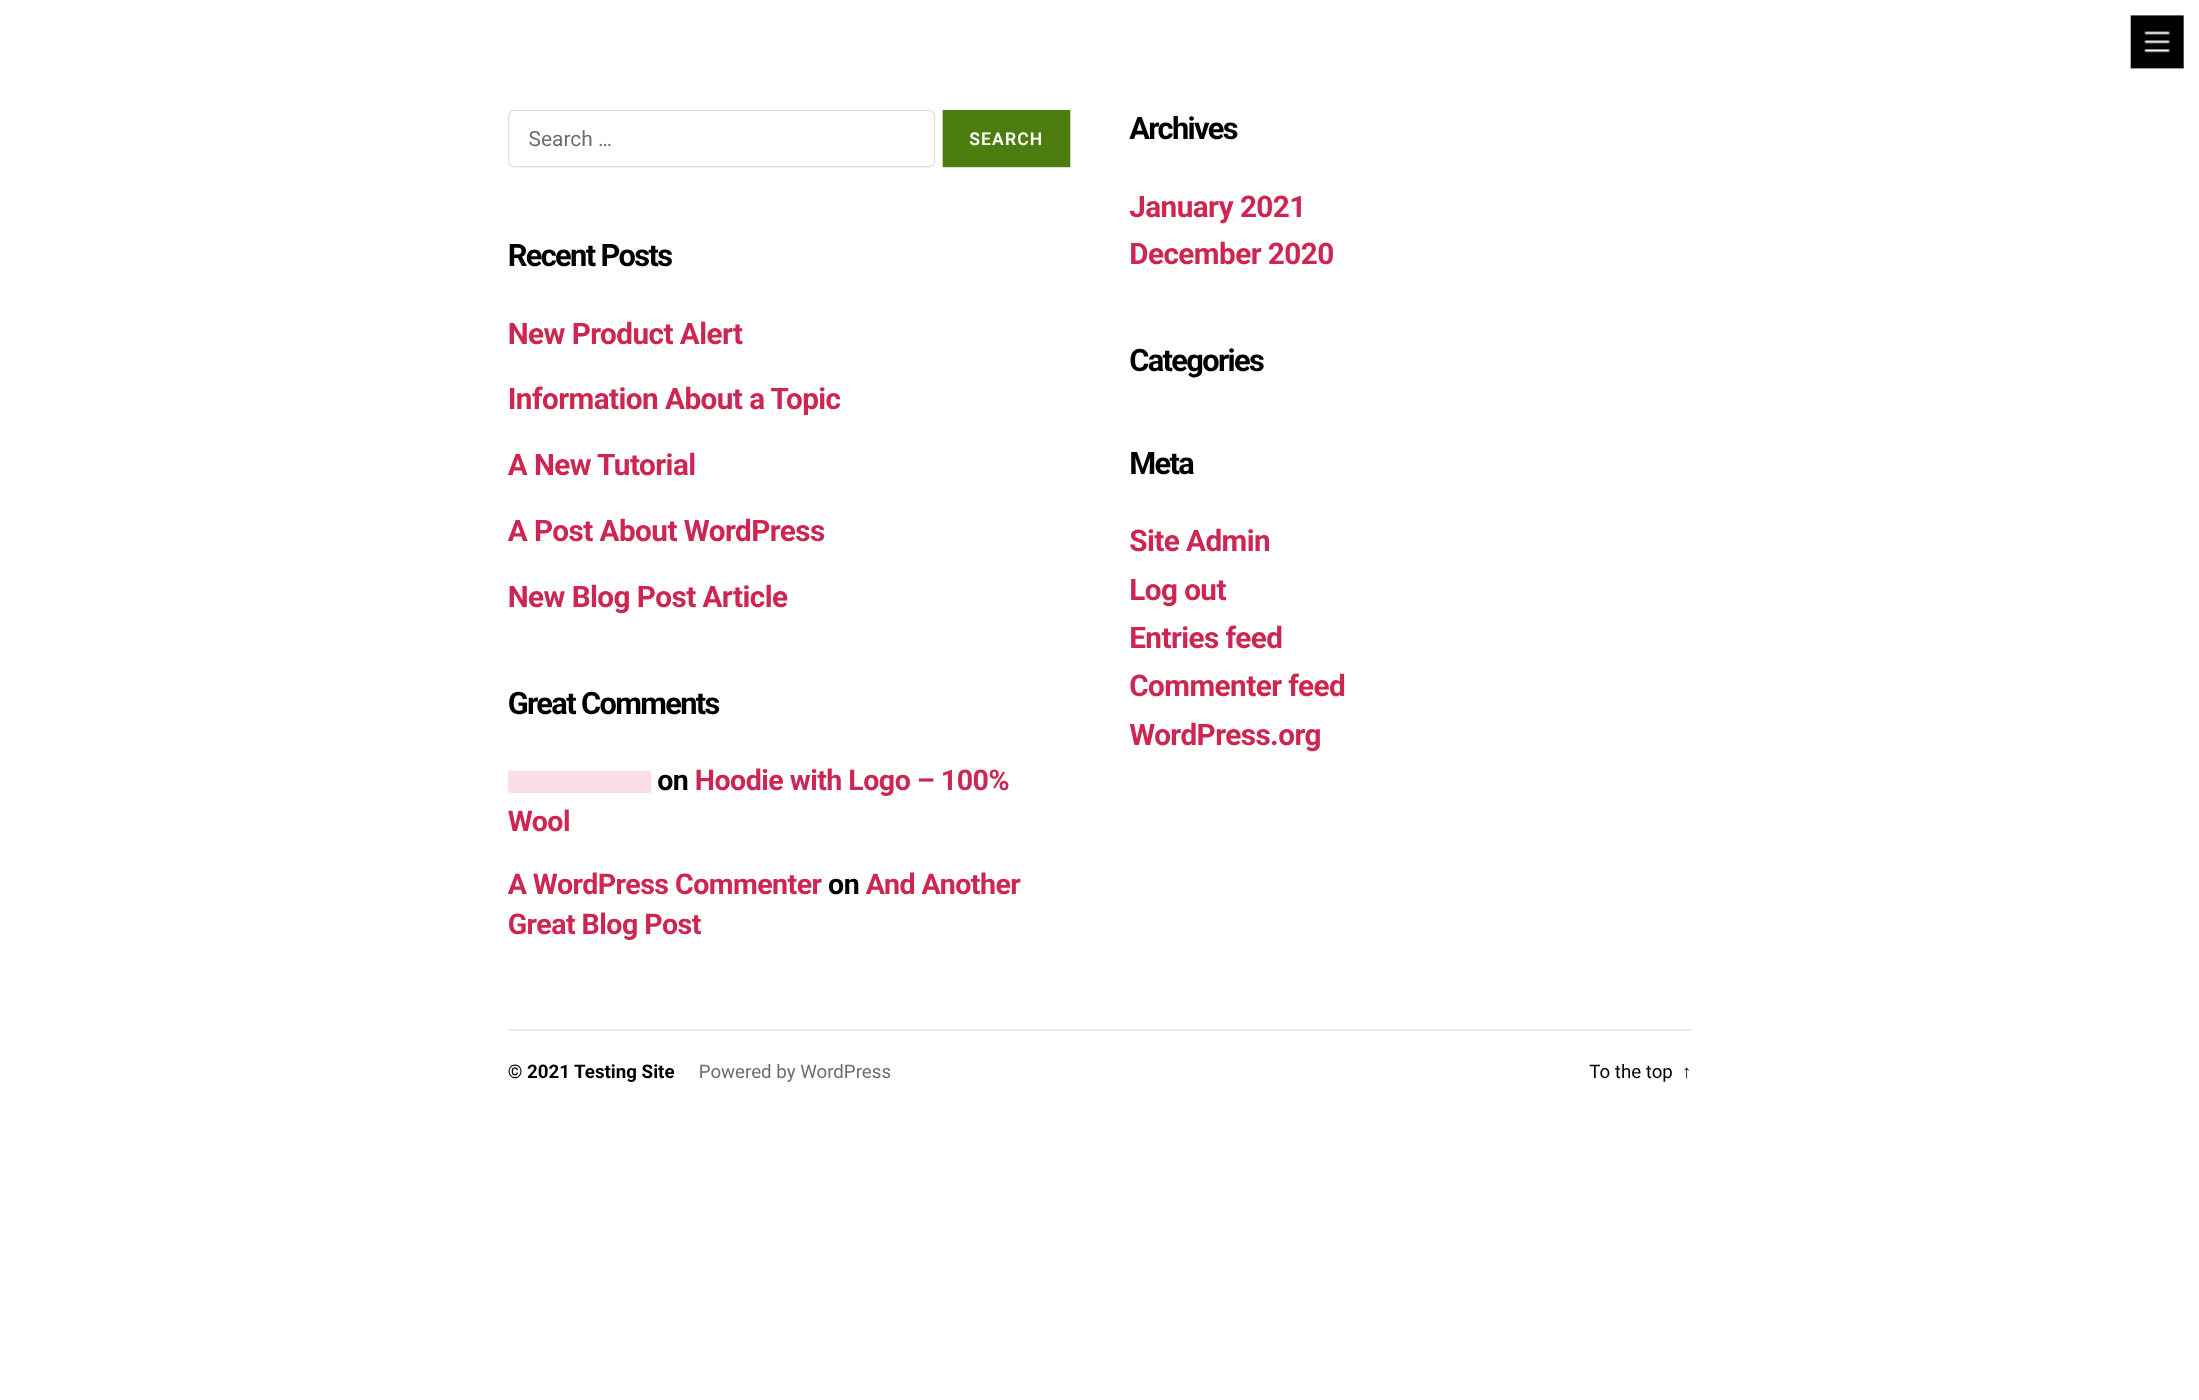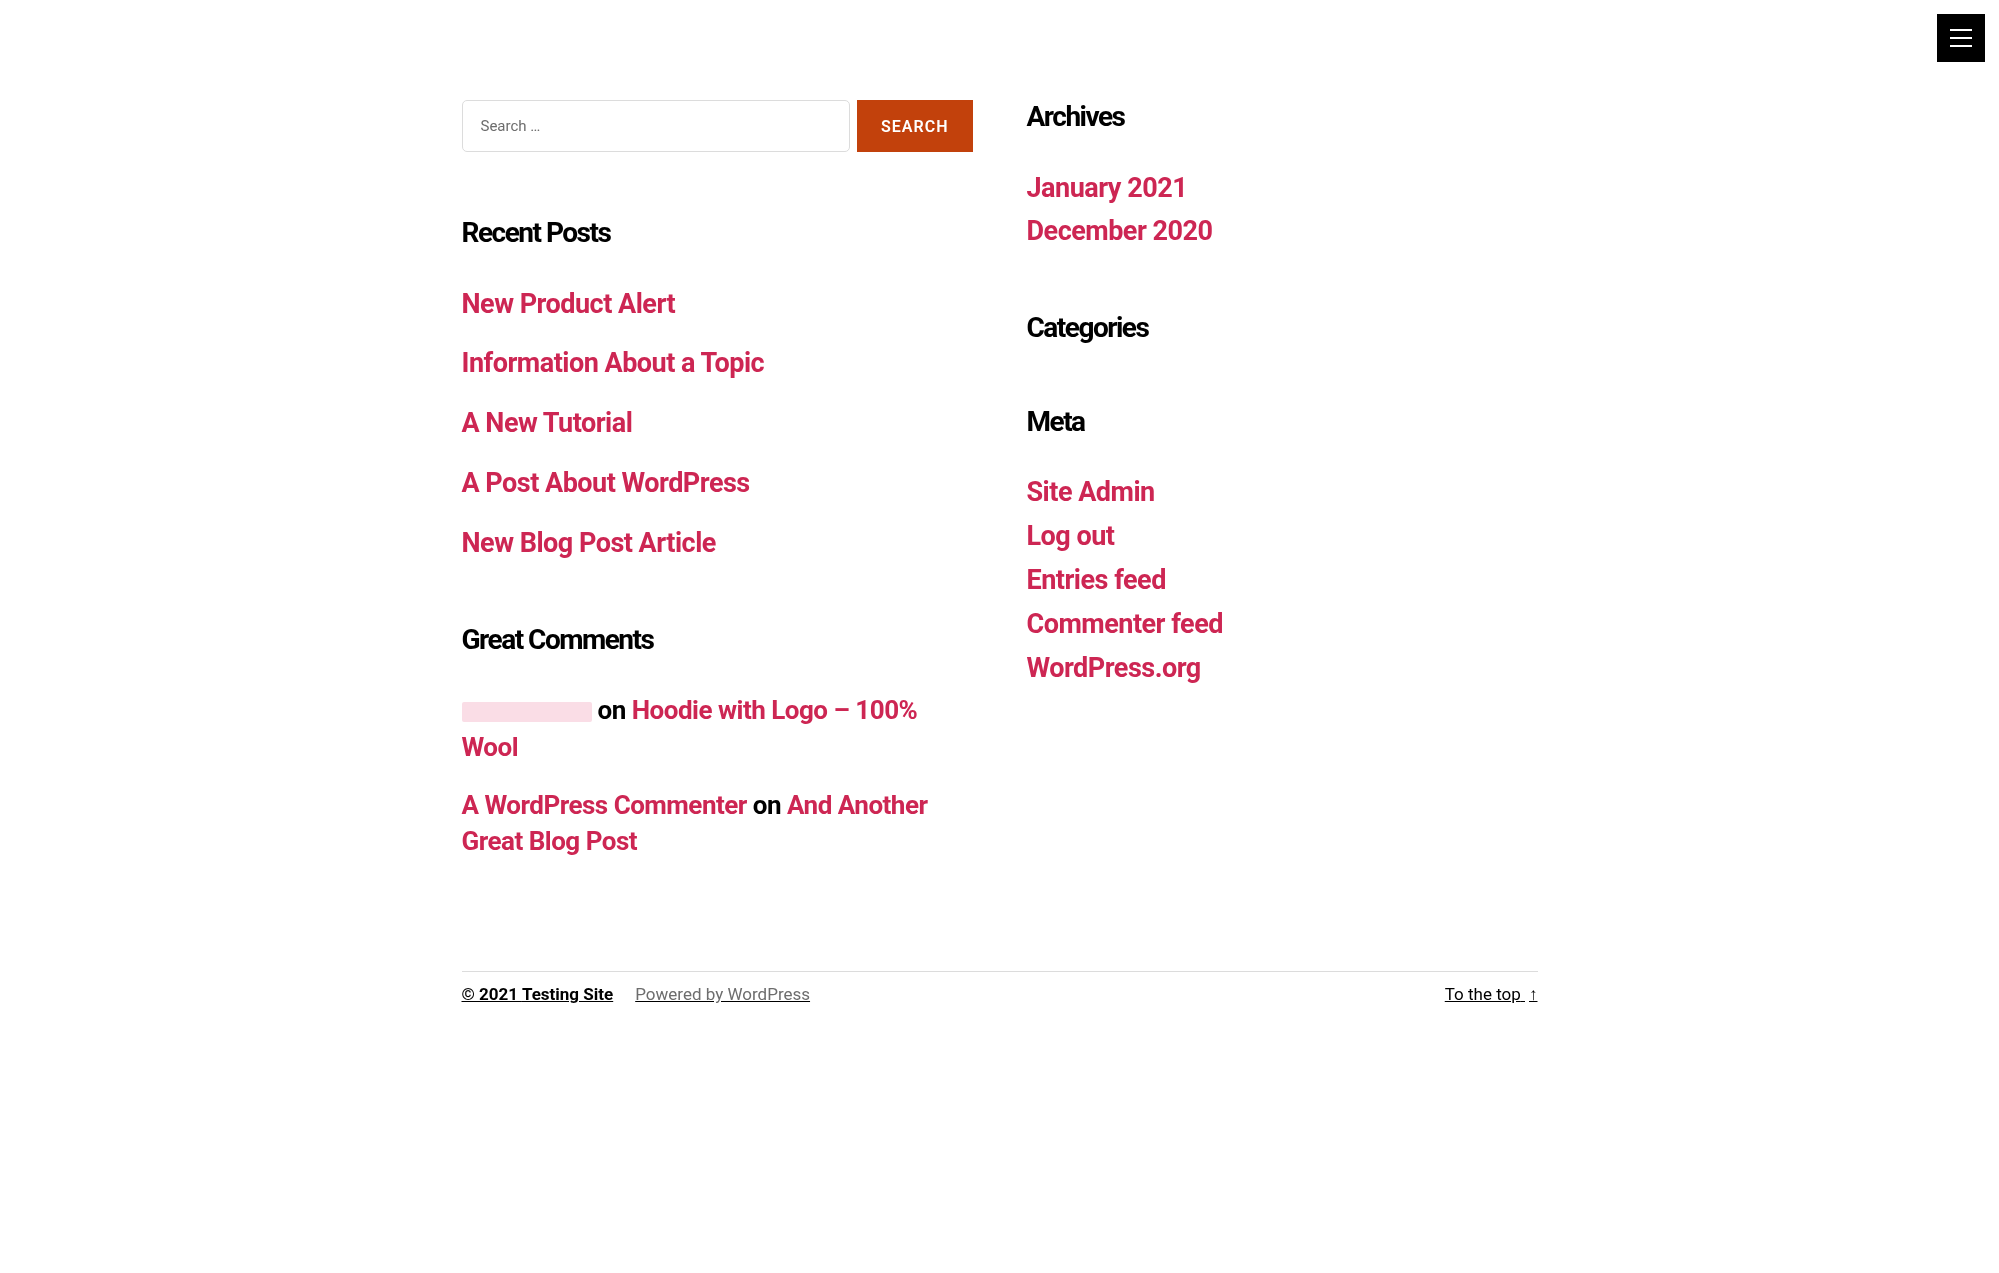--- a/index.html
+++ b/index.html
@@ -55,30 +55,30 @@
       display: flex;
       gap: 7px;
       margin-bottom: 64px;
     }
     .search-input {
       flex: 1;
       height: 52px;
       border: 1px solid #dcdcdc;
       border-radius: 5px;
       padding: 0 18px;
-      font-size: 15px;
+      font-size: 19px;
       color: #000000;
       font-family: inherit;
       outline: none;
     }
     .search-input::placeholder {
       color: #6d6d6d;
     }
     .search-button {
-      background: #c2410c;
+      background: #4d7c0f;
       color: #ffffff;
       border: none;
       border-radius: 0;
       height: 52px;
       padding: 0 24px;
       font-size: 16px;
       font-weight: 600;
       letter-spacing: 1px;
       cursor: pointer;
       font-family: inherit;
@@ -138,28 +138,27 @@
     .redacted {
       display: inline-block;
       background: #fadde6;
       width: 130px;
       height: 20px;
       vertical-align: middle;
       border-radius: 2px;
     }
     .site-footer {
       max-width: 1076px;
-      margin: 111px auto 0;
+      margin: 76px auto 0;
       border-top: 1px solid #dcdcdc;
-      padding: 12px 0 28px 0;
+      padding: 28px 0 28px 0;
       display: flex;
       justify-content: space-between;
       align-items: center;
       font-size: 17px;
-      text-decoration: underline;
     }
     .footer-left {
       display: flex;
       gap: 22px;
       align-items: center;
     }
     .footer-copyright {
       color: #000000;
       font-weight: 700;
     }

